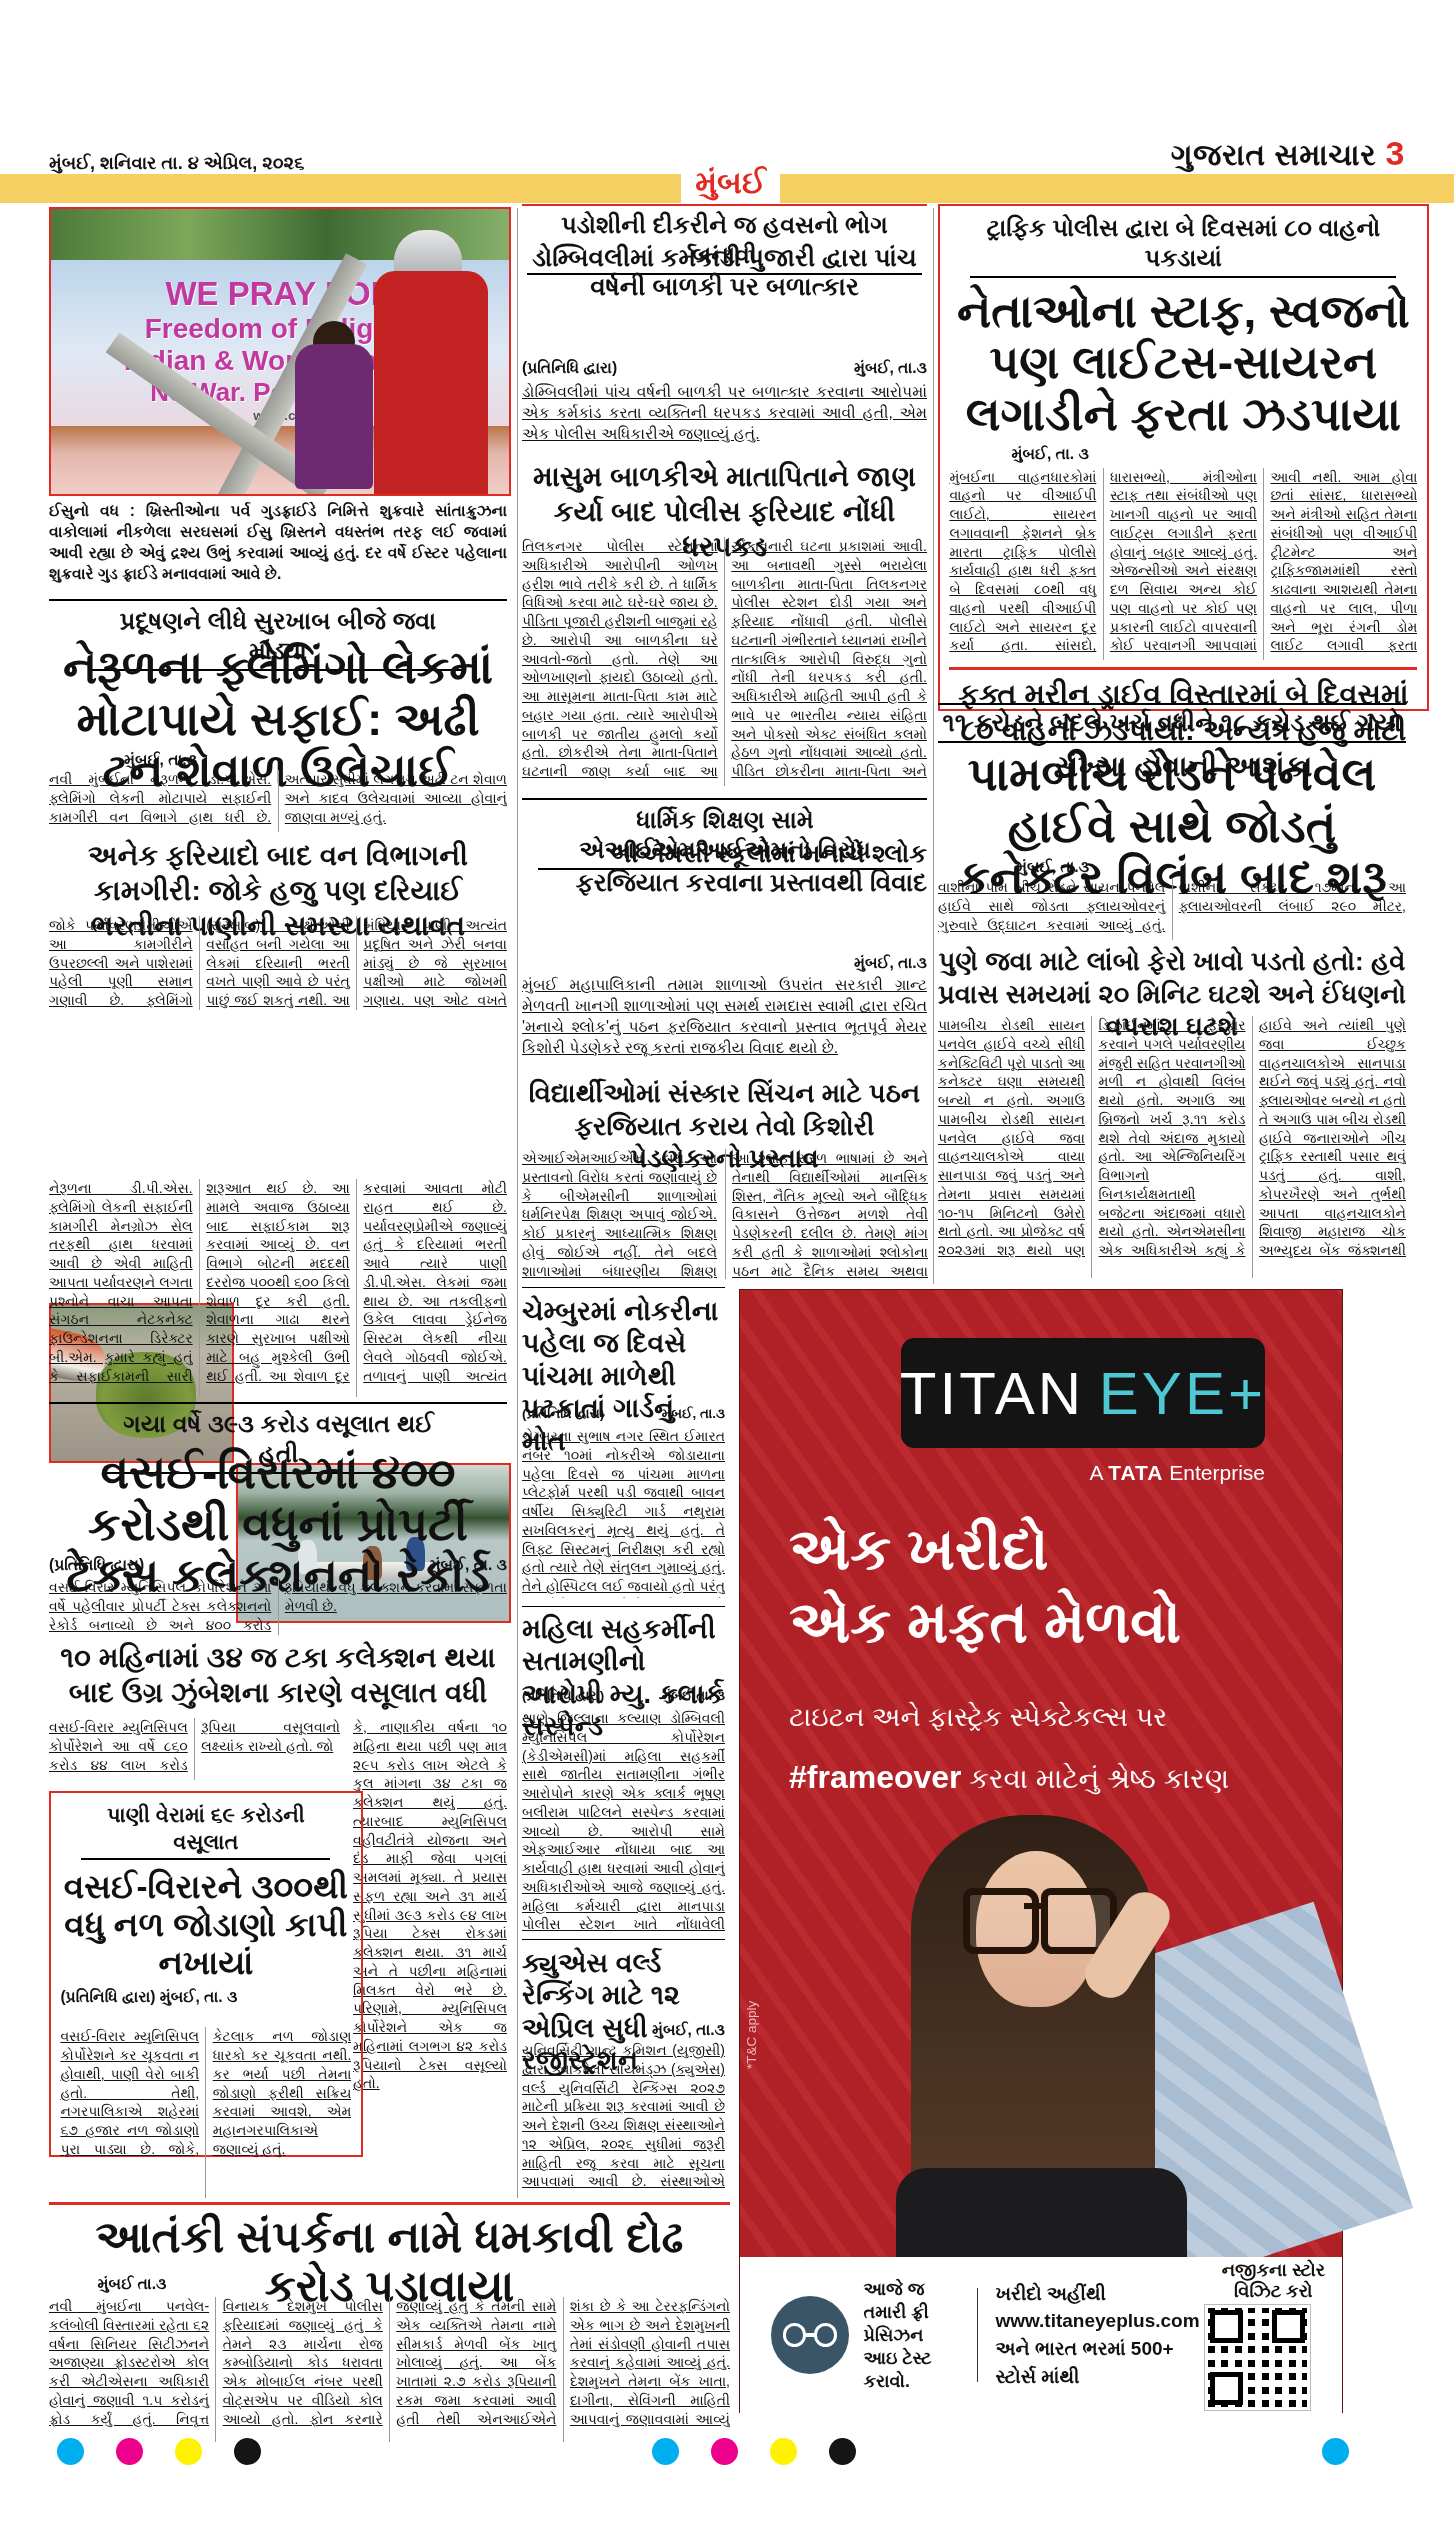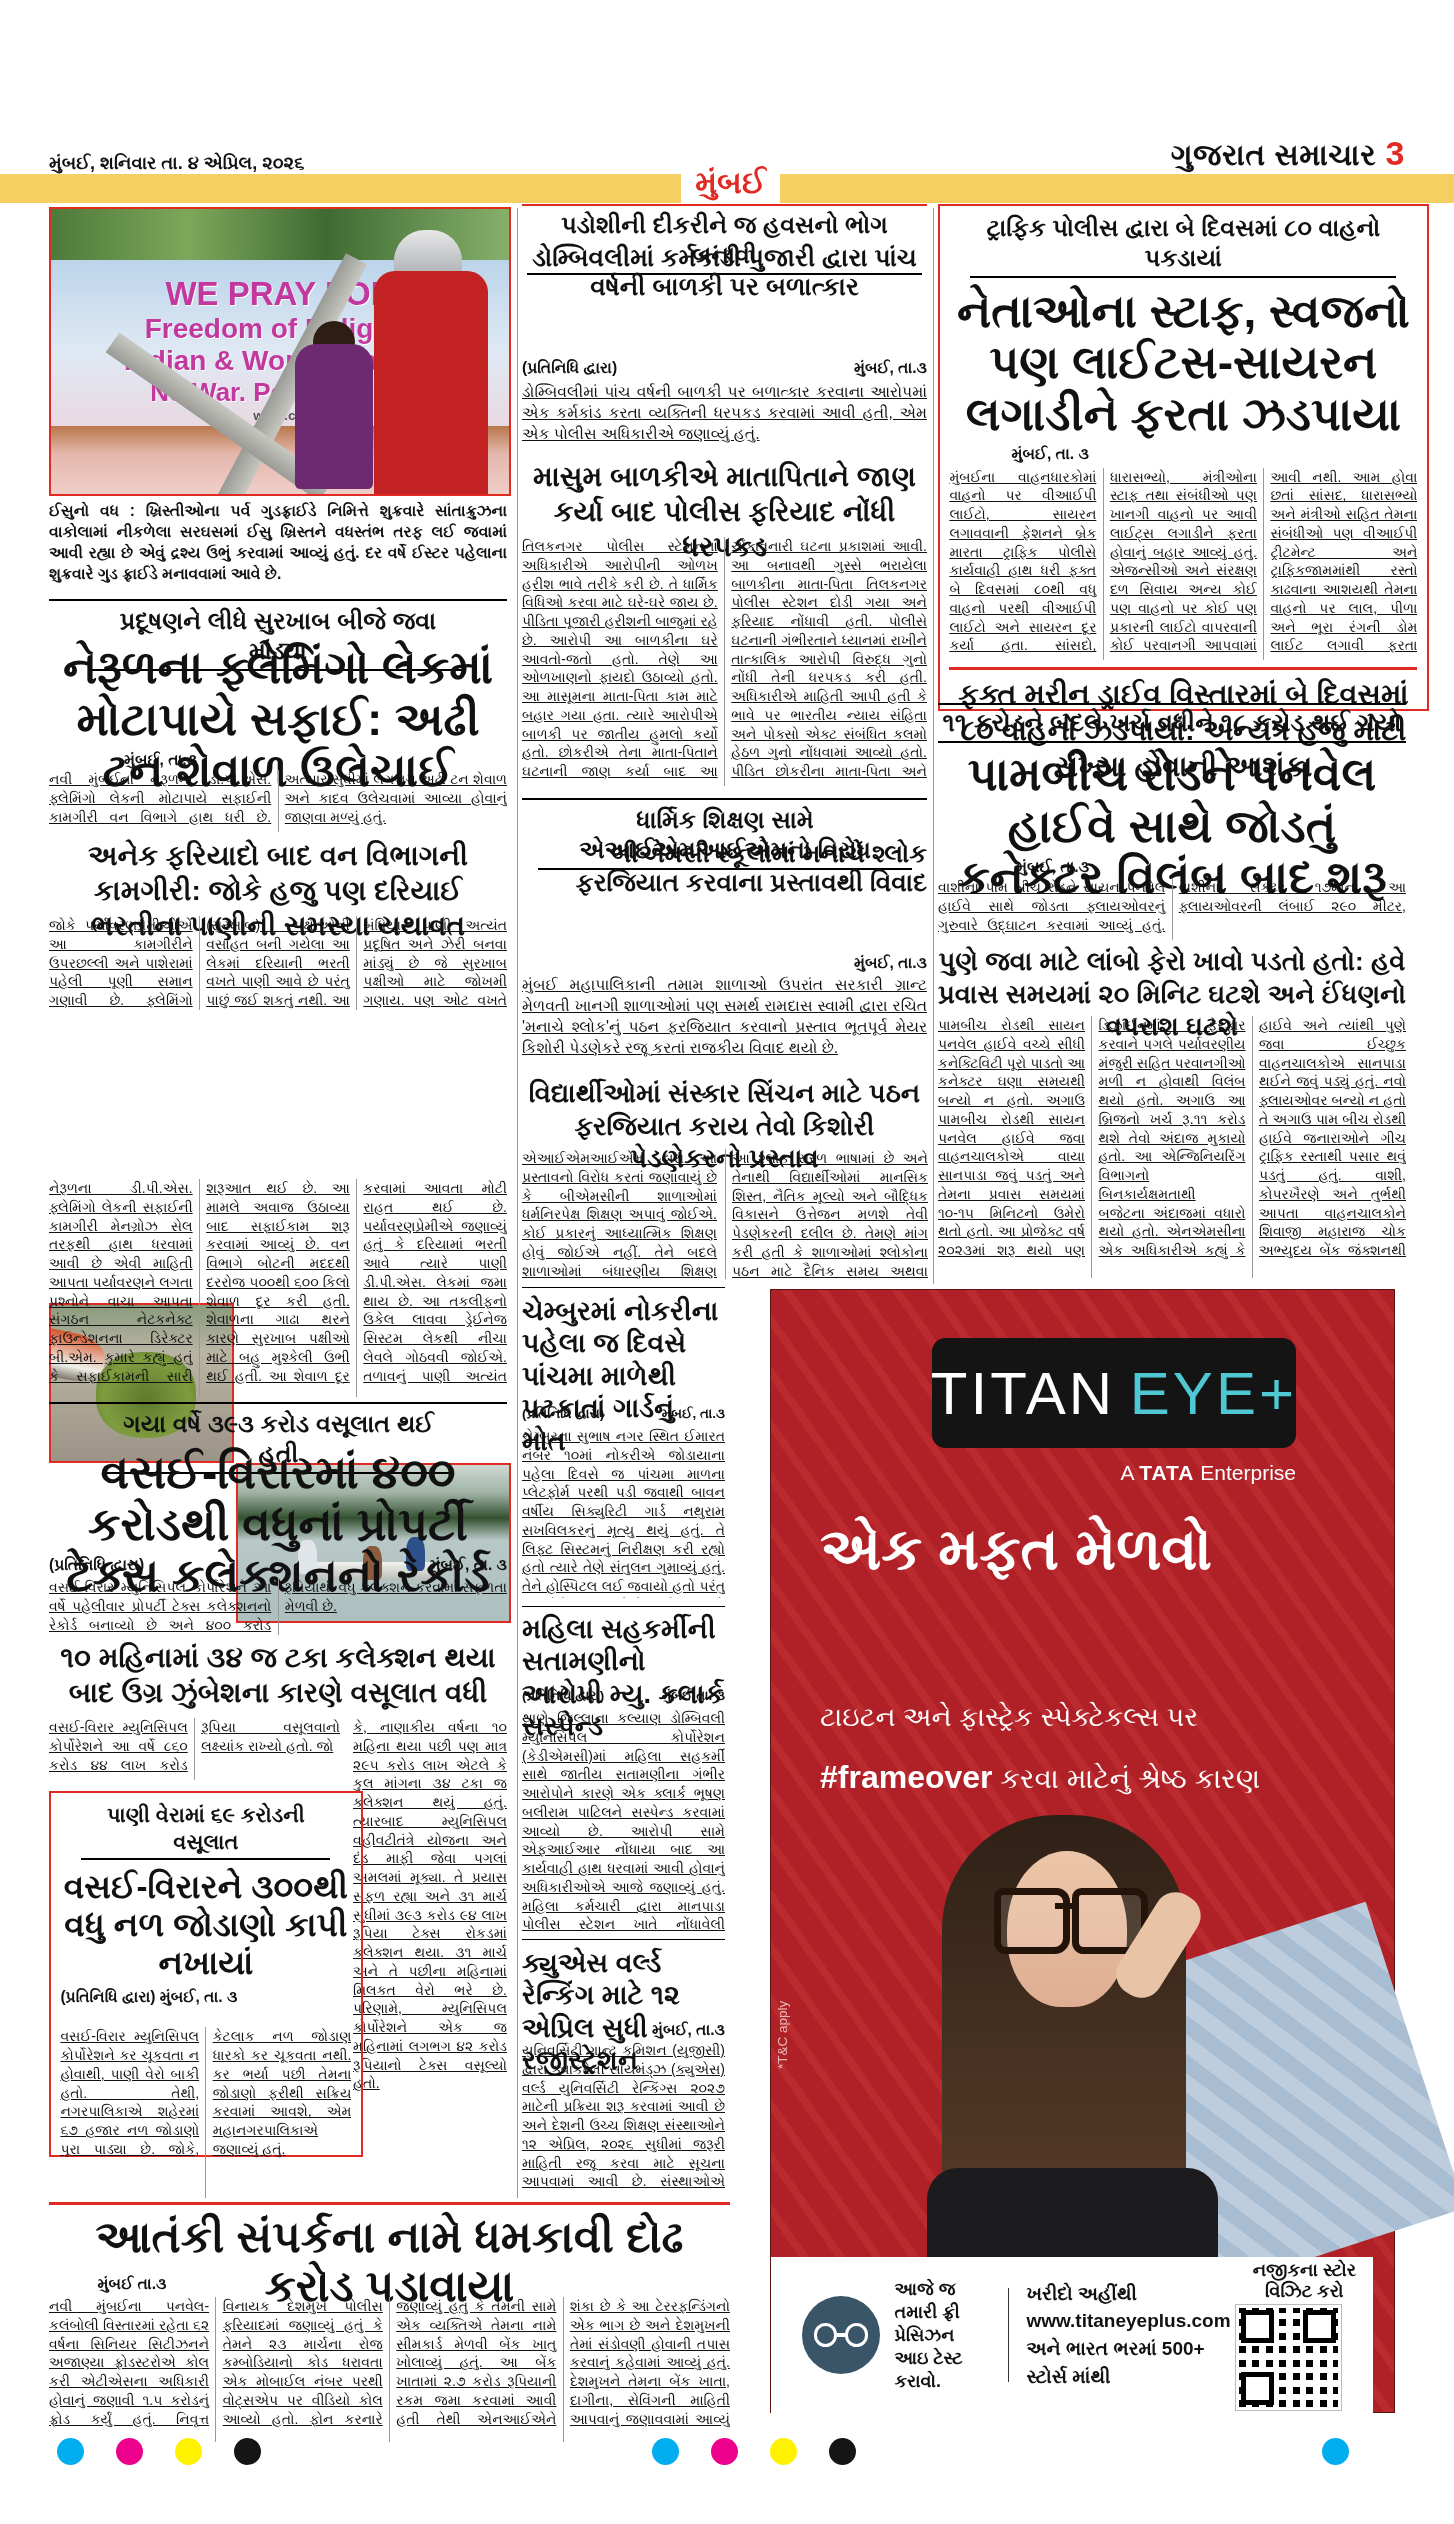--- a/index.html
+++ b/index.html
@@ -48,22 +48,22 @@
   .fig-head{position:absolute;left:262px;top:112px;width:42px;height:42px;background:#2e1d12;border-radius:50%;}
   .fig-soldier{position:absolute;right:21px;top:62px;width:114px;height:229px;background:#c32222;border-radius:21px 21px 0 0;}
   .fig-helmet{position:absolute;right:47px;top:21px;width:68px;height:57px;background:linear-gradient(180deg,#e8e8e8,#9fa3a8);border-radius:31px 31px 4.2px 4.2px;}
   .ph2-algae{background:linear-gradient(180deg,#8a9a7c 0%,#b9b4a4 30%,#9c9486 100%);}
   .algae-pile{position:absolute;left:25%;top:30%;width:55%;height:55%;background:radial-gradient(ellipse at 50% 55%,#5d7a2e,#7f9c3f 60%,#55702c);border-radius:45%;}
   .boat-edge{position:absolute;left:-8%;top:18%;width:38%;height:30%;background:linear-gradient(180deg,#d4562c,#f0f0ea 70%,#7c7468);border-radius:0 50% 50% 0;transform:rotate(12deg);}
   .ph2-lake{background:linear-gradient(180deg,#cfd8d2 0%,#9fb3a5 18%,#33502f 34%,#b8c8c6 48%,#aebfc0 100%);}
   .lake-boat{position:absolute;left:28%;top:62%;width:46%;height:12%;background:linear-gradient(180deg,#f2f2ee,#b9bdb9);border-radius:5.2px 31px 15.6px 5.2px;}
   .lake-man{position:absolute;width:7%;height:22%;border-radius:40% 40% 20% 20%;}
   
-  .ad{left:770px;top:1289px;width:602px;height:1122px;border:1px solid #5a1212;
-      background:repeating-linear-gradient(55deg,#b02127 0 22px,#ba2a2e 22px 30px);padding-left:21px;}
+  .ad{left:739px;top:1289px;width:602px;height:1122px;border:1px solid #5a1212;
+      background:repeating-linear-gradient(55deg,#b02127 0 22px,#ba2a2e 22px 30px);}
   .ad-logo{position:absolute;left:161px;top:48px;width:364px;height:110px;background:#141414;
       border-radius:13.5px;display:flex;align-items:center;justify-content:center;gap:14.5px;}
   .ad-logo .t1{color:#fff;font-size:60px;letter-spacing:3.1px;}
   .ad-logo .t2{color:#4fc8d4;font-size:60px;letter-spacing:3.1px;}
   .ad-tata{position:absolute;left:161px;top:171px;width:364px;text-align:right;color:#fff;font-size:21px;}
   .ad-h1{position:absolute;left:49px;top:223px;color:#fff;font-weight:bold;font-size:58px;line-height:1.25;}
   .ad-s1{position:absolute;left:49px;top:412px;color:#fff;font-size:27px;}
   .ad-s2{position:absolute;left:49px;top:469px;color:#fff;font-size:28px;}
   .ad-s2 b{font-size:32px;}
   .ad-backdrop{position:absolute;right:-31px;top:665px;width:395px;height:322px;background:#a8bcd2;transform:rotate(-18deg);
@@ -254,20 +254,21 @@
   <div class="ad-logo">
     <span class="t1">TITAN</span>
     <span class="t2">EYE+</span>
   </div>
   <div class="ad-tata">
     <span>A</span>
     <b style="letter-spacing:1px;">TATA</b>
     <span>Enterprise</span>
   </div>
   <div class="ad-h1">
+    <div>એક ખરીદો</div>
     <div>એક મફત મેળવો</div>
   </div>
   <div class="ad-s1">ટાઇટન અને ફાસ્ટ્રેક સ્પેક્ટેકલ્સ પર</div>
   <div class="ad-s2">
     <b>#frameover</b>
     <span>કરવા માટેનું શ્રેષ્ઠ કારણ</span>
   </div>
 
   <div class="ad-backdrop"></div>
   <div class="wm-hair"></div>

